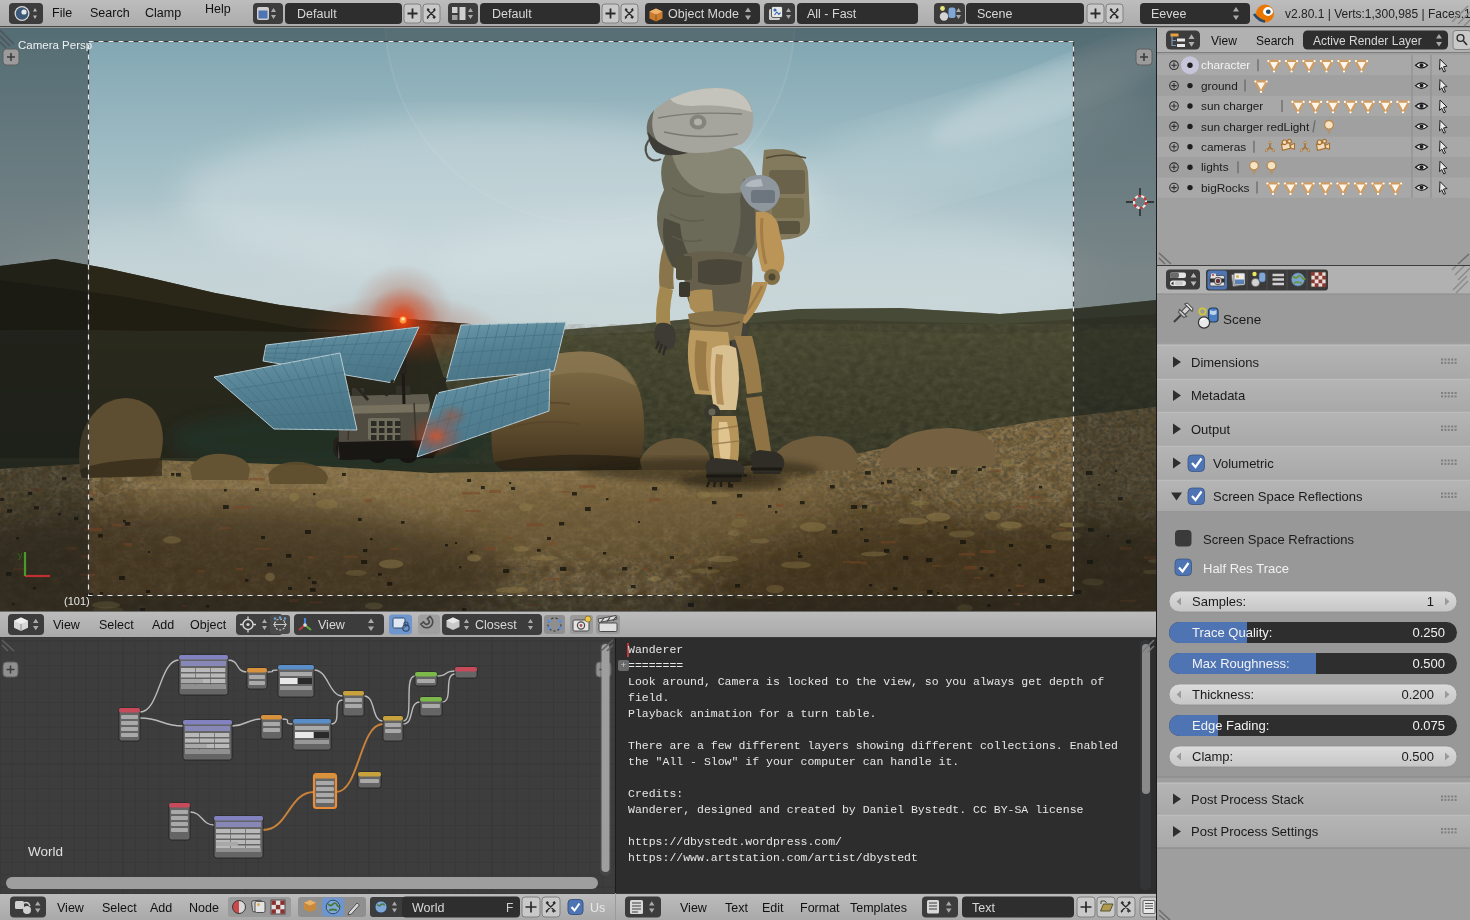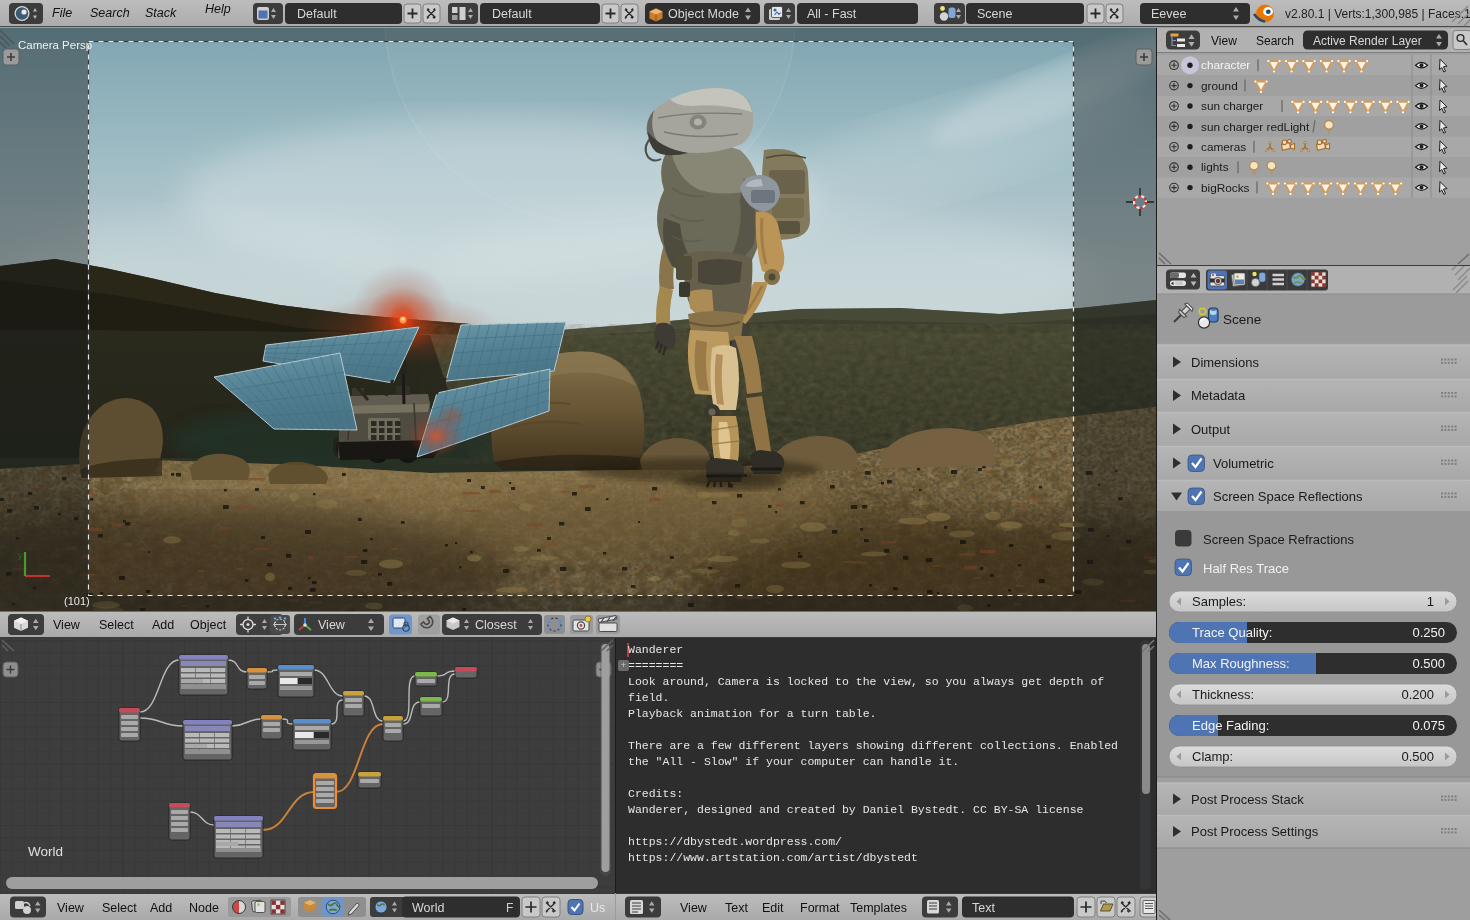--- a/index.html
+++ b/index.html
@@ -1,20 +1,20 @@
 <!DOCTYPE html>
 <html><head>
 <meta charset="utf-8">
 <style>
   * { margin:0; padding:0; box-sizing:border-box; }
   html,body { width:1470px; height:920px; overflow:hidden; background:#9b9b9b;
     font-family:"Liberation Sans", sans-serif; }
   #app { position:relative; width:1470px; height:920px; }
   .abs { position:absolute; }
-  .menu { color:#111; font-size:12.5px;font-style:italic; }
+  .menu { color:#111; font-size:12.5px; }
 
   
   #topbar { left:0; top:0; width:1470px; height:27px;
     background:linear-gradient(#bdbdbd,#acacac); border-bottom:1px solid #4a4a4a; }
 
   
   #view3d { left:0; top:28px; width:1156px; height:602px; background:#55656b; }
   #view3dheader { left:0; top:611px; width:1156px; height:27px;
     background:linear-gradient(#bcbcbc,#a9a9a9); border-top:1px solid #6e6e6e; border-bottom:1px solid #3a3a3a;}
 
@@ -106,21 +106,21 @@
 
       <circle cx="1265" cy="13.5" r="9" fill="#ea7600"></circle>
       <ellipse cx="1268" cy="11.5" rx="5" ry="4.4" fill="#fff"></ellipse>
       <ellipse cx="1268.3" cy="11.7" rx="2.4" ry="2.2" fill="#264a6e"></ellipse>
       <path d="M1254 14 q5 7 11 7.5" stroke="#264a6e" stroke-width="2.6" fill="none"></path>
       <text x="1285" y="17.5" font-size="12" fill="#222">v2.80.1 | Verts:1,300,985 | Faces:1,</text>
       <path d="M1452 22 l16 -16 M1458 24 l12 -12 M1464 26 l8 -8" stroke="#8a8a8a" stroke-width="1.5"></path>
     </svg>
     <div class="abs menu" style="left:52px;top:6px">File</div>
     <div class="abs menu" style="left:90px;top:6px">Search</div>
-    <div class="abs menu" style="left:145px;top:6px">Stack</div>
+    <div class="abs menu" style="left:145px;top:6px">Clamp</div>
     <div class="abs menu" style="left:205px;top:2px">Help</div>
   </div>
   <div class="abs" id="view3d">
       <svg class="abs" style="left:0;top:0" width="1156" height="583" viewBox="0 0 1156 583">
 <defs>
 <linearGradient id="sky" x1="0" y1="0" x2="0" y2="1">
  <stop offset="0" stop-color="#7fa5b1"></stop>
  <stop offset="0.4" stop-color="#9fbcc4"></stop>
  <stop offset="0.75" stop-color="#bccdd1"></stop>
  <stop offset="1" stop-color="#c4d0d2"></stop>

